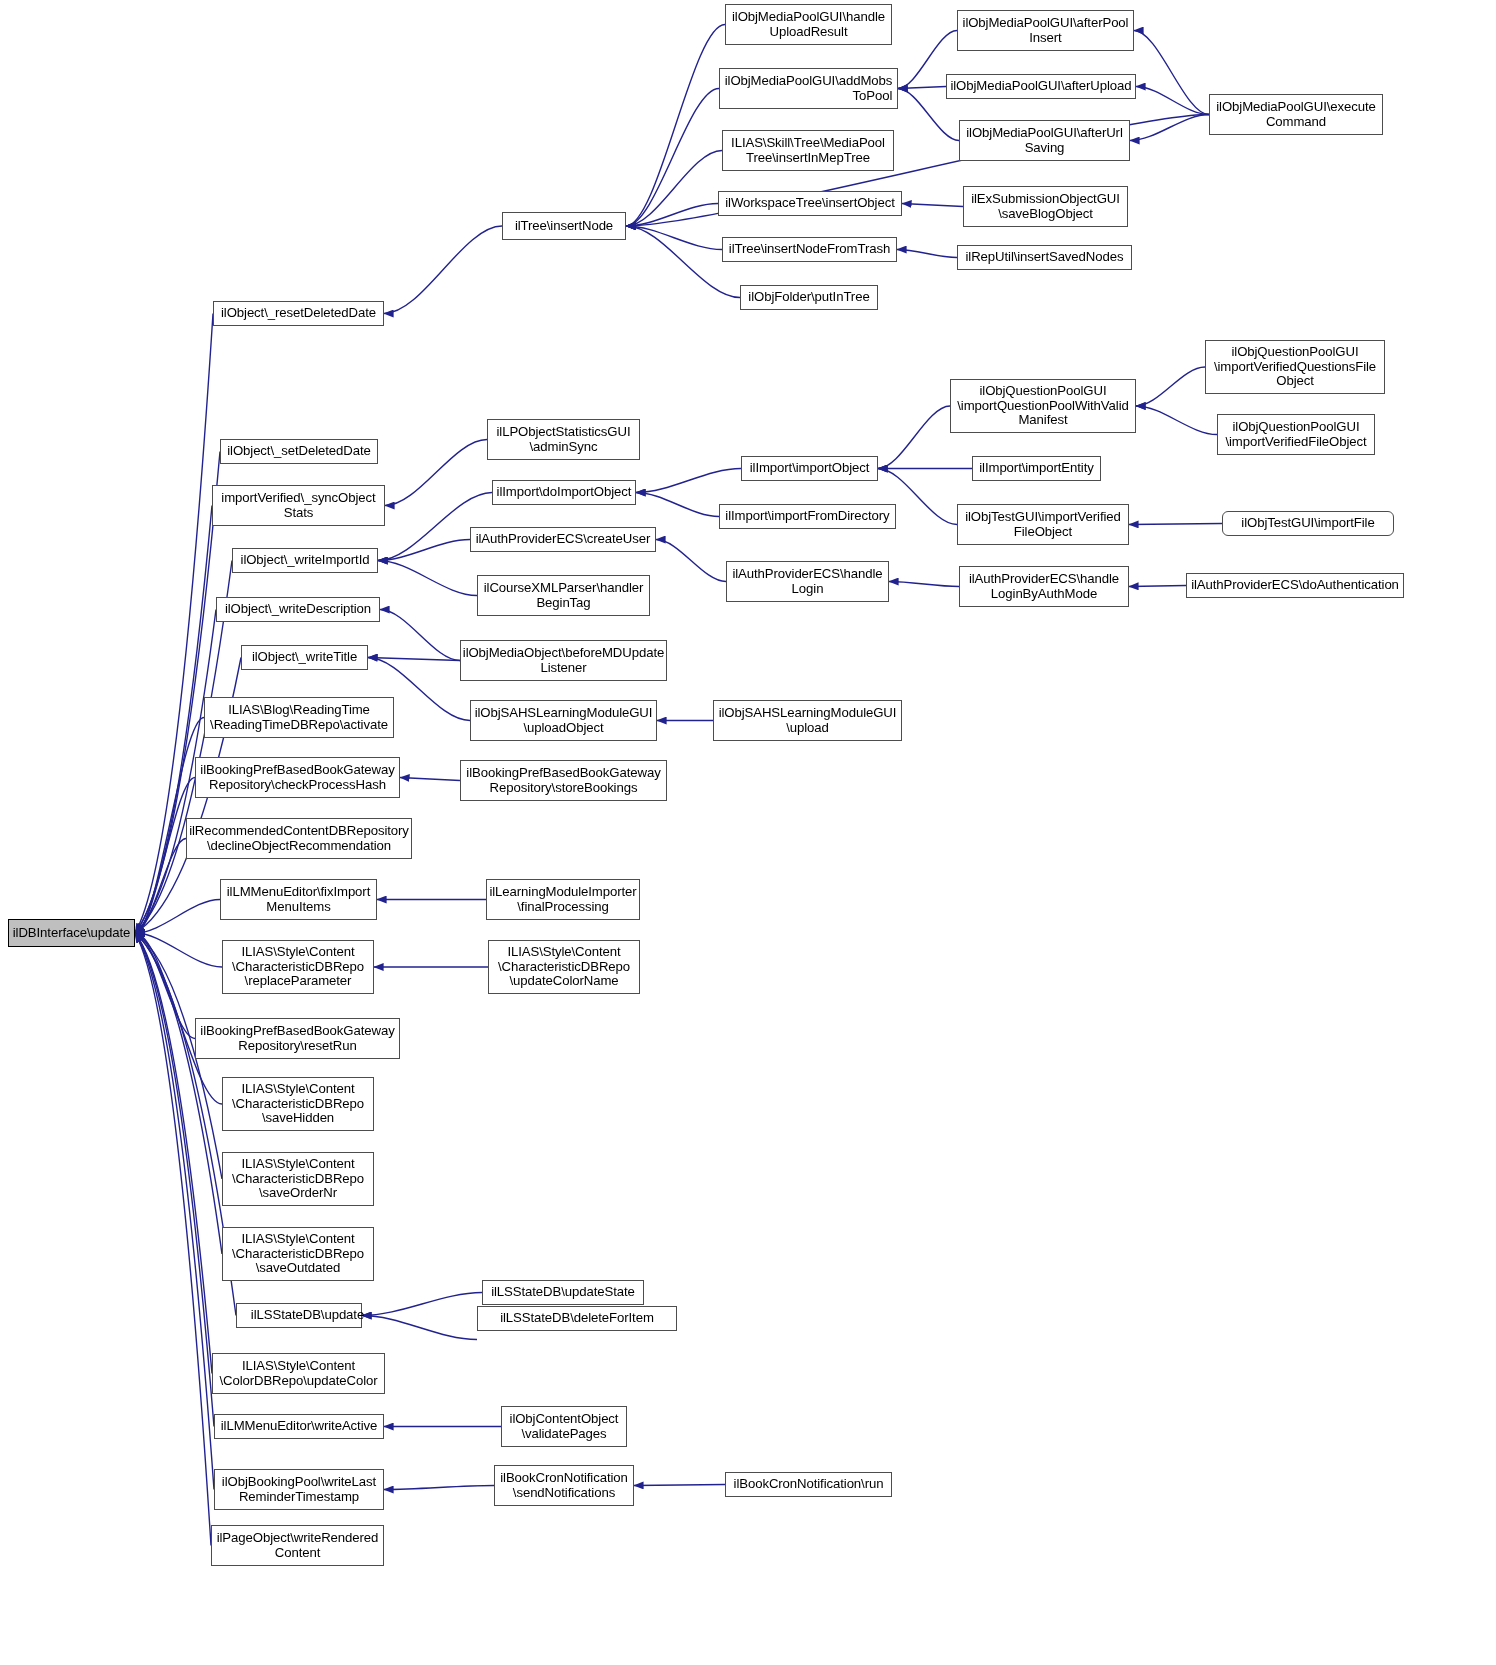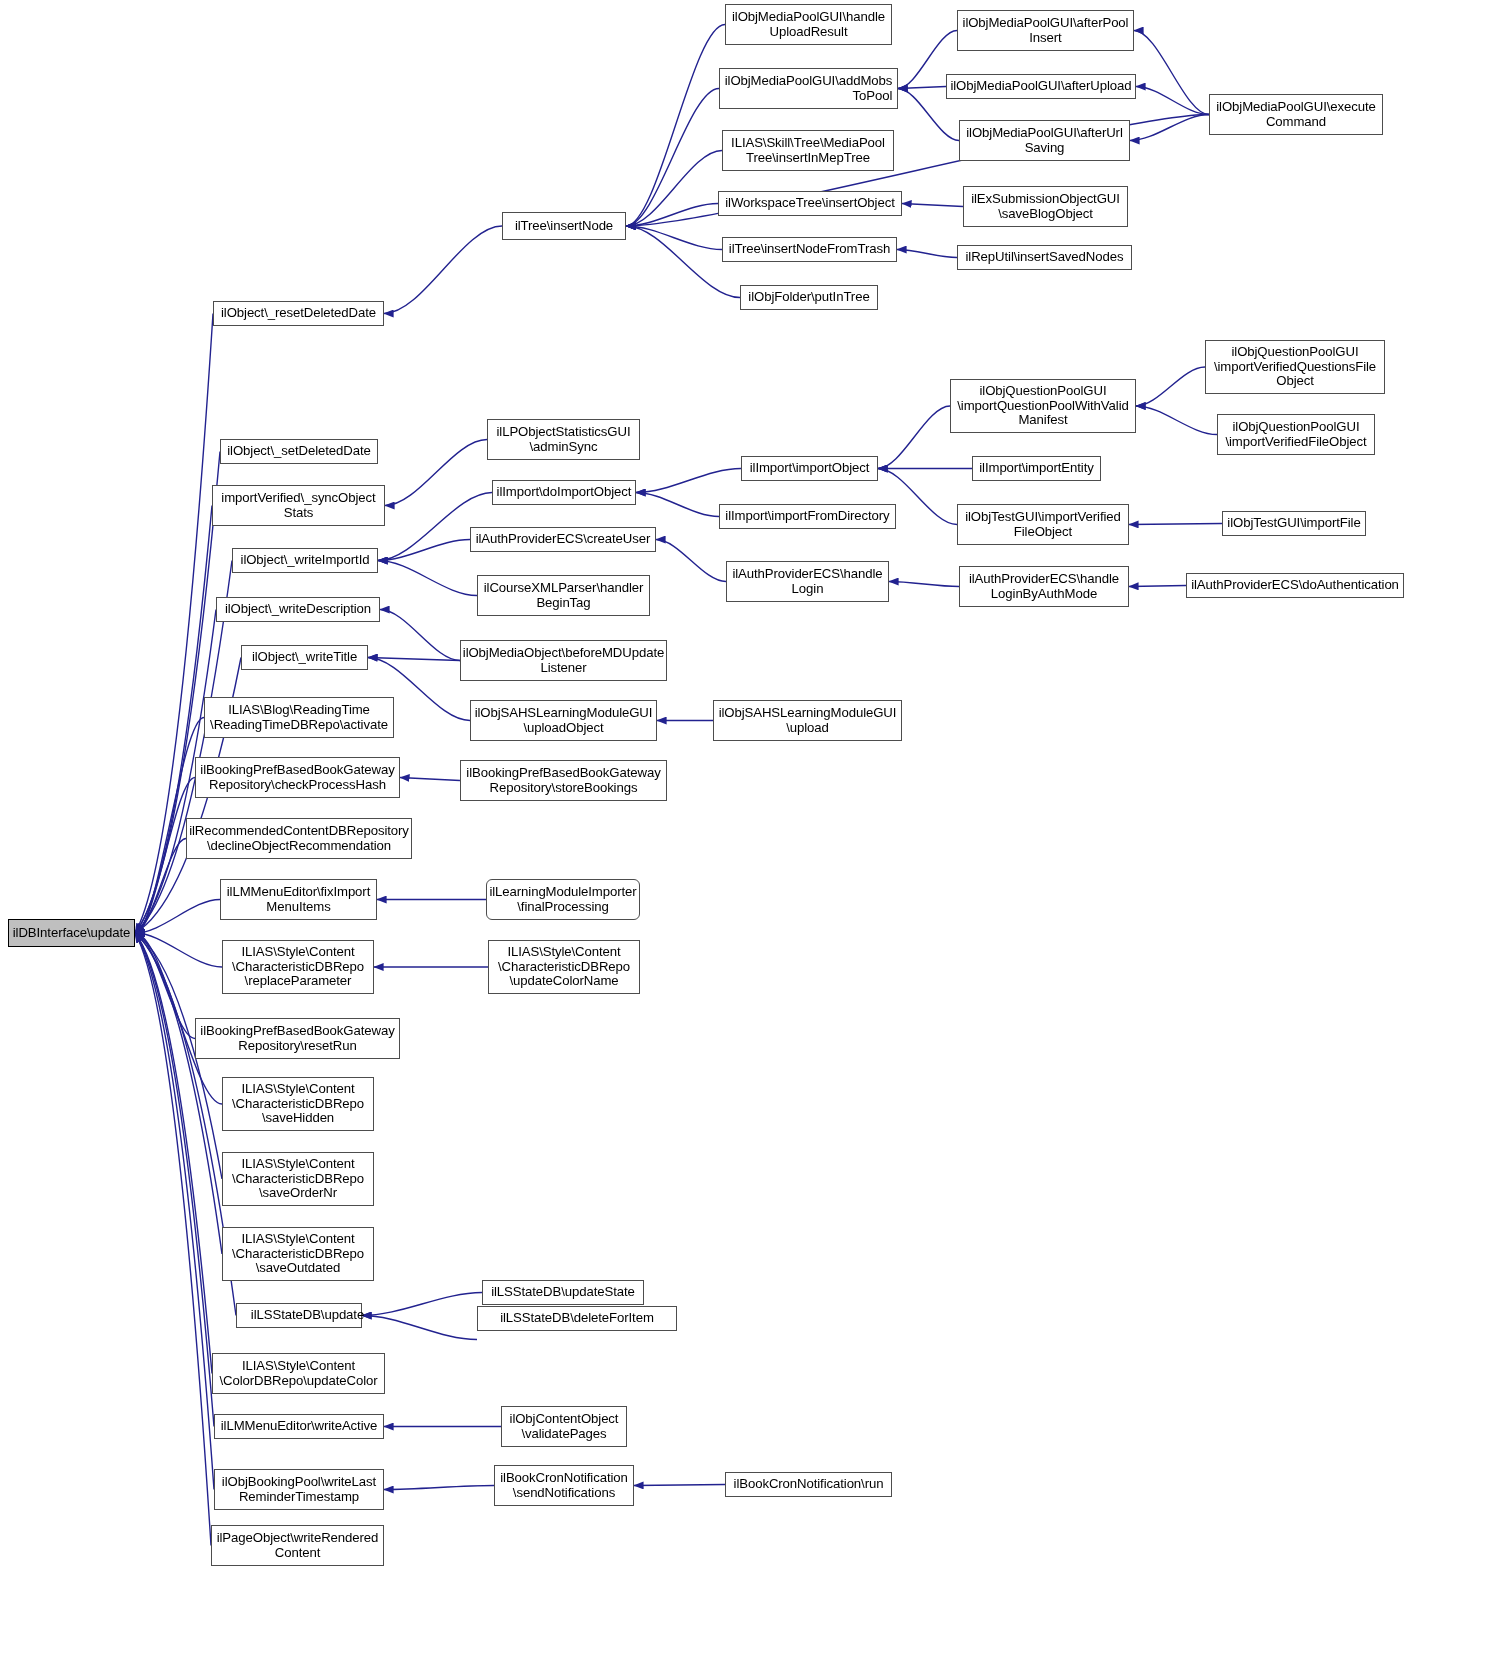--- a/index.html
+++ b/index.html
@@ -140,33 +140,33 @@
       <div class="node" style="left: 972px; top: 456px; width: 129px; height: 25px;">ilImport\importEntity</div>
       <div class="node" style="left: 957px; top: 504px; width: 172px; height: 41px;">ilObjTestGUI\importVerified
 FileObject</div>
       <div class="node" style="left: 959px; top: 566px; width: 170px; height: 41px;">ilAuthProviderECS\handle
 LoginByAuthMode</div>
       <div class="node" style="left: 1205px; top: 340px; width: 180px; height: 54px;">ilObjQuestionPoolGUI
 \importVerifiedQuestionsFile
 Object</div>
       <div class="node" style="left: 1217px; top: 414px; width: 158px; height: 41px;">ilObjQuestionPoolGUI
 \importVerifiedFileObject</div>
-      <div class="node" style="left: 1222px; top: 511px; width: 144px; height: 25px;">ilObjTestGUI\importFile</div>
+      <div class="node" style="left: 1222px; top: 511px; width: 172px; height: 25px; border-radius: 6px;">ilObjTestGUI\importFile</div>
       <div class="node" style="left: 1186px; top: 573px; width: 218px; height: 25px;">ilAuthProviderECS\doAuthentication</div>
       <div class="node" style="left: 204px; top: 697px; width: 190px; height: 41px;">ILIAS\Blog\ReadingTime
 \ReadingTimeDBRepo\activate</div>
       <div class="node" style="left: 195px; top: 757px; width: 205px; height: 41px;">ilBookingPrefBasedBookGateway
 Repository\checkProcessHash</div>
       <div class="node" style="left: 460px; top: 760px; width: 207px; height: 41px;">ilBookingPrefBasedBookGateway
 Repository\storeBookings</div>
       <div class="node" style="left: 186px; top: 818px; width: 226px; height: 41px;">ilRecommendedContentDBRepository
 \declineObjectRecommendation</div>
       <div class="node" style="left: 220px; top: 879px; width: 157px; height: 41px;">ilLMMenuEditor\fixImport
 MenuItems</div>
-      <div class="node" style="left: 486px; top: 879px; width: 154px; height: 41px; border-radius: 6px;">ilLearningModuleImporter
+      <div class="node" style="left: 486px; top: 879px; width: 154px; height: 41px;">ilLearningModuleImporter
 \finalProcessing</div>
       <div class="node" style="left: 222px; top: 940px; width: 152px; height: 54px;">ILIAS\Style\Content
 \CharacteristicDBRepo
 \replaceParameter</div>
       <div class="node" style="left: 488px; top: 940px; width: 152px; height: 54px;">ILIAS\Style\Content
 \CharacteristicDBRepo
 \updateColorName</div>
       <div class="node" style="left: 195px; top: 1018px; width: 205px; height: 41px;">ilBookingPrefBasedBookGateway
 Repository\resetRun</div>
       <div class="node" style="left: 222px; top: 1077px; width: 152px; height: 54px;">ILIAS\Style\Content

